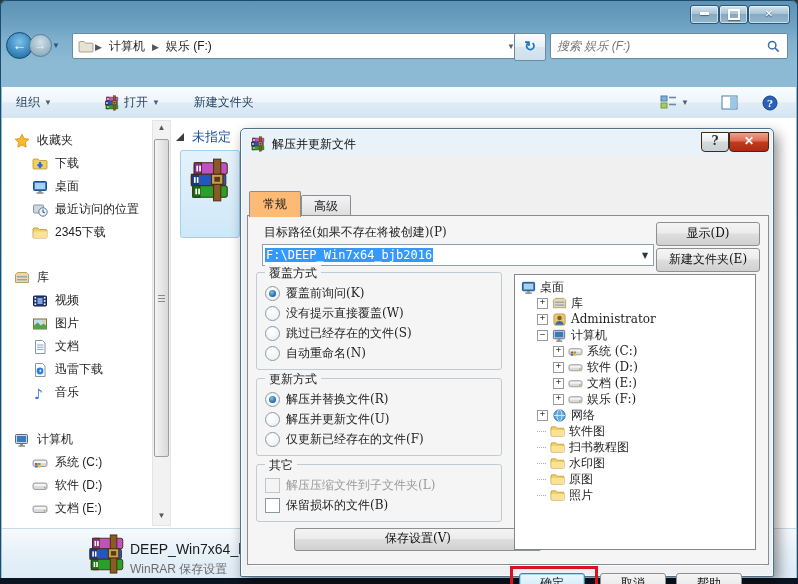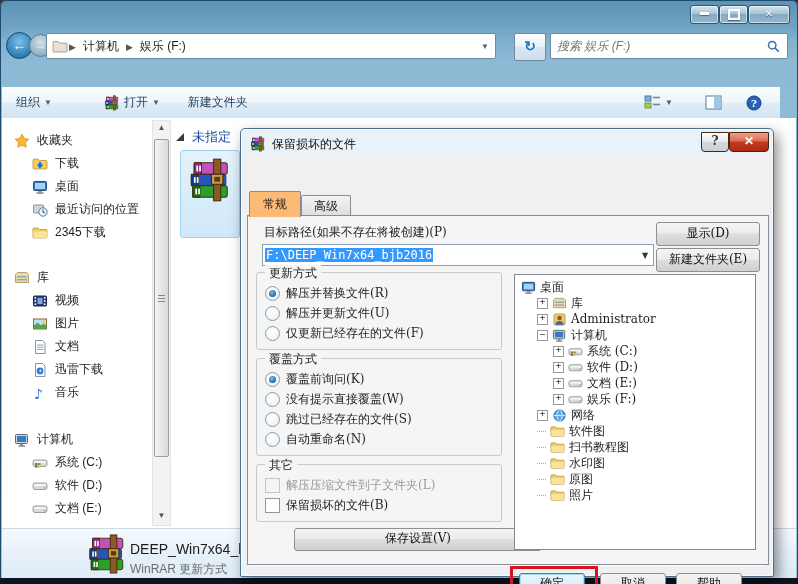--- a/index.html
+++ b/index.html
@@ -18,32 +18,32 @@
   .winbtn span{text-shadow:0 1px 1px rgba(0,0,0,.5);}
   .minbar{display:inline-block;width:9px;height:3px;background:#fff;box-shadow:0 1px 1px rgba(0,0,0,.4);margin-bottom:2px;}
   .maxbox{display:inline-block;width:8px;height:7px;border:2px solid #fff;box-shadow:0 1px 1px rgba(0,0,0,.4);margin-top:3px;}
 
   .navcircle{position:absolute;border-radius:50%;text-align:center;color:#fff;font-weight:bold;}
   #back-btn{left:6px;top:32px;width:25px;height:25px;background:radial-gradient(circle at 50% 35%,#7fc0ea 0%,#3e8cc0 55%,#1d5f90 100%);border:1px solid #124a72;line-height:24px;font-size:14px;}
   #fwd-btn{left:29px;top:34px;width:21px;height:21px;background:radial-gradient(circle at 50% 35%,#cfe0ea 0%,#9db8c8 60%,#7e9cb0 100%);border:1px solid #5c7e94;color:#e9f2f7;line-height:20px;font-size:12px;}
   #nav-drop{left:52px;top:41px;font-size:8px;color:#2a5878;}
 
   .bar{position:absolute;top:33px;height:24px;background:#fff;border:1px solid #6d8ba0;border-radius:2px;display:flex;align-items:center;}
-  #address-bar{left:46px;width:448px;}
+  #address-bar{left:72px;width:448px;}
   #address-bar .crumb{padding:0 6px;white-space:nowrap;cursor:default;}
   #address-bar .sep{color:#555;font-size:9px;padding:0 1px;}
   #address-bar .spacer{flex:1;}
   #refresh-btn{position:absolute;left:514px;top:33px;width:30px;height:26px;border:1px solid #6d8ba0;border-radius:2px;background:linear-gradient(180deg,#fdfeff,#e7f0f7 50%,#d8e6f0 50%,#cfe0ec);
      color:#1f76c8;text-align:center;line-height:24px;font-size:14px;font-weight:bold;}
   #search-box{left:550px;width:236px;}
   #search-box input{border:0;outline:0;flex:1;font:italic 12px "Liberation Sans",sans-serif;color:#707070;padding:0 6px;background:transparent;}
 
   #menubar{position:absolute;left:2px;right:2px;top:63px;height:23px;background:#fbfbfb;border-bottom:1px solid #e3e3e3;display:flex;align-items:center;padding-left:8px;}
   #menubar .mi{padding:2px 10px;cursor:default;}
-  #toolbar{position:absolute;left:2px;right:18px;top:87px;height:31px;
+  #toolbar{position:absolute;left:2px;right:2px;top:87px;height:31px;
      background:linear-gradient(180deg,#f9fcfe 0%,#eef5fb 48%,#dfecf6 52%,#d3e5f2 100%);
      border-bottom:1px solid #c6d6e2;display:flex;align-items:center;color:#1e3c5a;}
   .tbtn{display:flex;align-items:center;gap:4px;padding:3px 8px;border-radius:3px;cursor:default;}
   .caret{font-size:8px;color:#4a617a;}
 
   
   #content{position:absolute;left:2px;right:2px;top:118px;height:410px;background:#fff;}
   #sidebar{position:absolute;left:0;top:0;width:148px;bottom:0;overflow:hidden;}
   .side-row{display:flex;align-items:center;height:23px;gap:7px;}
   .side-row .lbl{white-space:nowrap;}
@@ -183,21 +183,21 @@
               <rect x="7.8" y="22" width="1.2" height="4"></rect>
             </g>
             <rect x="18.5" y="1.5" width="5" height="29" fill="#8a5a28" stroke="#4a2a08" stroke-width="0.7"></rect>
             <rect x="17" y="12" width="8" height="7" fill="#c8a050" stroke="#4a2a08" stroke-width="0.8"></rect>
             <rect x="19" y="13.8" width="4" height="3.4" fill="#5a3a12"></rect>
           </svg>
         </span>
       <span>打开</span>
         <span class="caret">▼</span>
     </div>
-    <div class="tbtn" style="margin-left:12px;">
+    <div class="tbtn" style="margin-left:18px;">
       <span>新建文件夹</span>
     </div>
     <div style="flex:1"></div>
     <div class="tbtn">
       <span class="ic" style="width:17px;height:15px;">
           <svg viewBox="0 0 17 15">
             <rect x="1" y="1" width="6" height="5" fill="#7fb2d9" stroke="#4a7fa8"></rect>
             <line x1="9" y1="2.5" x2="16" y2="2.5" stroke="#6a8aa5" stroke-width="1.6"></line>
             <rect x="1" y="8" width="6" height="5" fill="#a8c860" stroke="#7a9a3a"></rect>
             <line x1="9" y1="9.5" x2="16" y2="9.5" stroke="#6a8aa5" stroke-width="1.6"></line>
@@ -448,21 +448,21 @@
             <rect x="6.8" y="14" width="1.2" height="4"></rect>
             <rect x="5.8" y="22" width="1.2" height="4"></rect>
             <rect x="7.8" y="22" width="1.2" height="4"></rect>
           </g>
           <rect x="18.5" y="1.5" width="5" height="29" fill="#8a5a28" stroke="#4a2a08" stroke-width="0.7"></rect>
           <rect x="17" y="12" width="8" height="7" fill="#c8a050" stroke="#4a2a08" stroke-width="0.8"></rect>
           <rect x="19" y="13.8" width="4" height="3.4" fill="#5a3a12"></rect>
         </svg>
       </span>
     <div class="fname">DEEP_Win7x64_bjb2016.</div>
-    <div class="ftype">WinRAR 更新方式</div>
+    <div class="ftype">WinRAR 保存设置</div>
   </div>
   <div id="bottom-strip"></div>
 
   <div id="dialog">
     <div id="dlg-titlebar">
       <span class="ic icon-slot" style="width:16px;height:16px;">
           <svg viewBox="0 0 32 32">
             <g stroke="#4a2a10" stroke-width="0.7">
               <rect x="5" y="4" width="23" height="8" rx="1.5" fill="#bf52bf"></rect>
               <rect x="5" y="4" width="5" height="8" fill="#8a2d8a"></rect>
@@ -477,71 +477,71 @@
               <rect x="4.8" y="14" width="1.2" height="4"></rect>
               <rect x="6.8" y="14" width="1.2" height="4"></rect>
               <rect x="5.8" y="22" width="1.2" height="4"></rect>
               <rect x="7.8" y="22" width="1.2" height="4"></rect>
             </g>
             <rect x="18.5" y="1.5" width="5" height="29" fill="#8a5a28" stroke="#4a2a08" stroke-width="0.7"></rect>
             <rect x="17" y="12" width="8" height="7" fill="#c8a050" stroke="#4a2a08" stroke-width="0.8"></rect>
             <rect x="19" y="13.8" width="4" height="3.4" fill="#5a3a12"></rect>
           </svg>
         </span>
-      <span id="dlg-title">保留损坏的文件</span>
+      <span id="dlg-title">解压并更新文件</span>
     </div>
     <div id="dlg-help" class="dlg-ctl"><span>?</span></div>
     <div id="dlg-close" class="dlg-ctl"><span>✕</span></div>
 
     <div id="dlg-body">
       <div id="tab-general" class="tab">常规</div>
       <div id="tab-advanced" class="tab">高级</div>
 
       <div id="tab-page">
         <div id="path-label">目标路径(如果不存在将被创建)(P)</div>
         <div id="path-combo">
           <span class="val">F:\DEEP_Win7x64_bjb2016</span>
           <span class="dd">▼</span>
         </div>
         <div id="btn-display" class="win-btn">显示(D)</div>
         <div id="btn-newfolder" class="win-btn">新建文件夹(E)</div>
 
         <div id="groups-col">
             <div class="groupbox">
+              <span class="legend">覆盖方式</span>
+              <div class="optrow">
+                <span class="radio on"></span>
+                <span class="olbl">覆盖前询问(K)</span>
+              </div>
+              <div class="optrow">
+                <span class="radio"></span>
+                <span class="olbl">没有提示直接覆盖(W)</span>
+              </div>
+              <div class="optrow">
+                <span class="radio"></span>
+                <span class="olbl">跳过已经存在的文件(S)</span>
+              </div>
+              <div class="optrow">
+                <span class="radio"></span>
+                <span class="olbl">自动重命名(N)</span>
+              </div>
+            </div>
+            <div class="groupbox">
               <span class="legend">更新方式</span>
               <div class="optrow">
                 <span class="radio on"></span>
                 <span class="olbl">解压并替换文件(R)</span>
               </div>
               <div class="optrow">
                 <span class="radio"></span>
                 <span class="olbl">解压并更新文件(U)</span>
               </div>
               <div class="optrow">
                 <span class="radio"></span>
                 <span class="olbl">仅更新已经存在的文件(F)</span>
-              </div>
-            </div>
-            <div class="groupbox">
-              <span class="legend">覆盖方式</span>
-              <div class="optrow">
-                <span class="radio on"></span>
-                <span class="olbl">覆盖前询问(K)</span>
-              </div>
-              <div class="optrow">
-                <span class="radio"></span>
-                <span class="olbl">没有提示直接覆盖(W)</span>
-              </div>
-              <div class="optrow">
-                <span class="radio"></span>
-                <span class="olbl">跳过已经存在的文件(S)</span>
-              </div>
-              <div class="optrow">
-                <span class="radio"></span>
-                <span class="olbl">自动重命名(N)</span>
               </div>
             </div>
             <div class="groupbox">
               <span class="legend">其它</span>
               <div class="optrow disabled">
                 <span class="cb disabled"></span>
                 <span class="olbl">解压压缩文件到子文件夹(L)</span>
               </div>
               <div class="optrow">
                 <span class="cb"></span>

